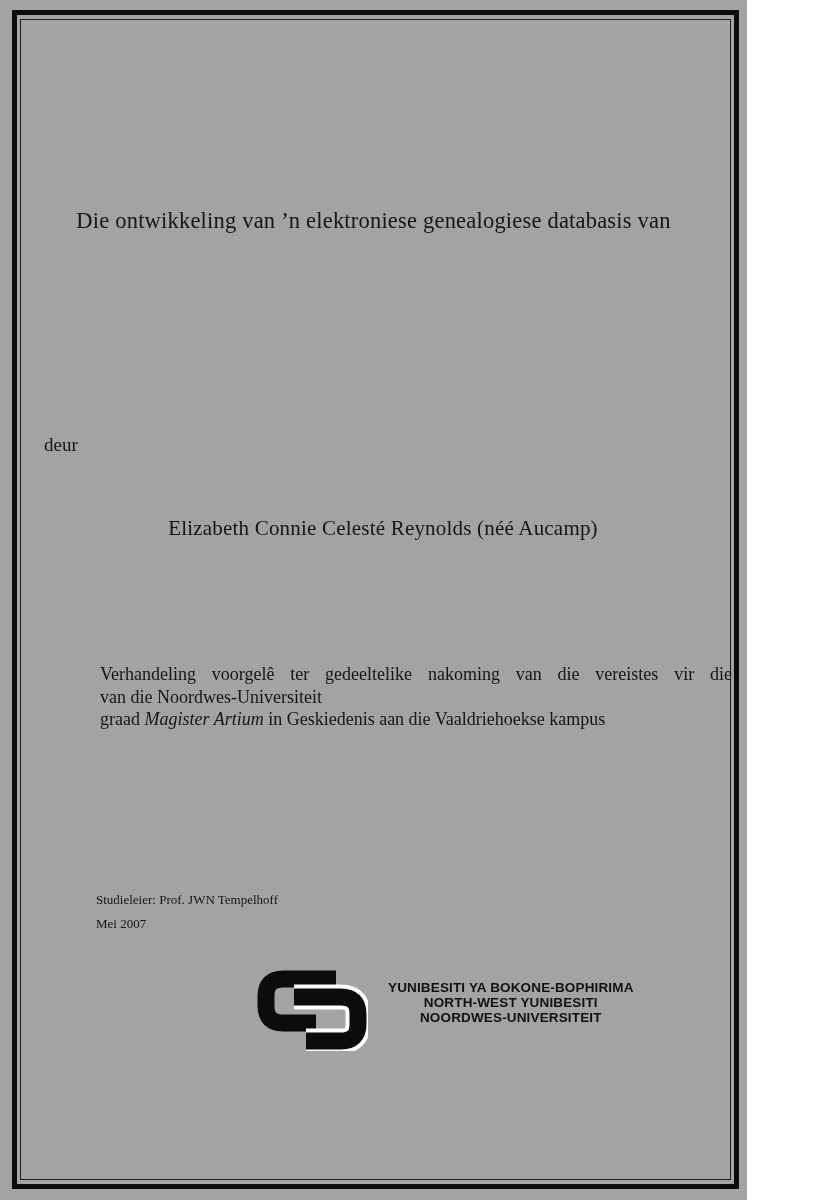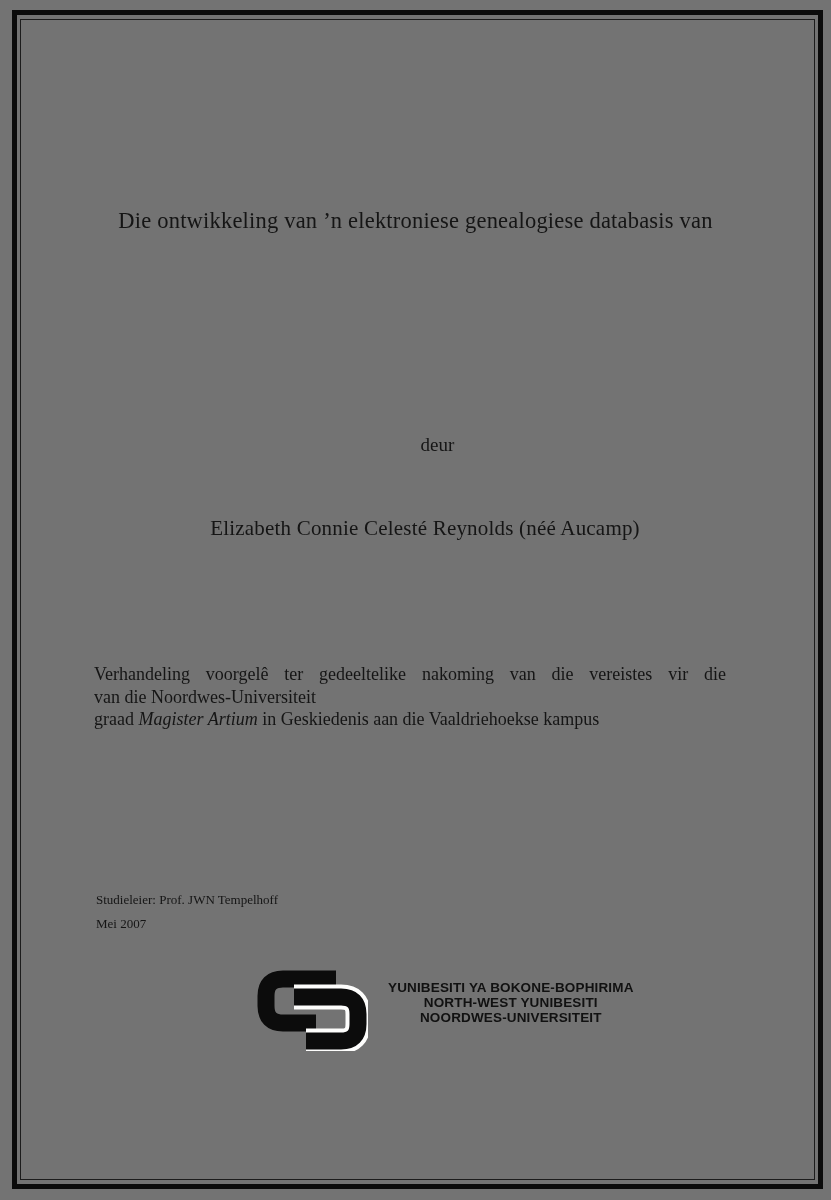--- a/index.html
+++ b/index.html
@@ -2,23 +2,23 @@
 <html><head>
 <meta charset="utf-8">
 <style>
   html, body {
     margin: 0;
     padding: 0;
     background: #ffffff;
   }
   .page {
     position: relative;
-    width: 831px;
+    width: 747px;
     height: 1200px;
-    background: #737373;
+    background: #a3a3a3;
     overflow: hidden;
     font-family: "Liberation Serif", serif;
     color: #151515;
   }
   .frame-outer {
     position: absolute;
     top: 10px; left: 12px; right: 8px; bottom: 11px;
     border: 5px solid #0b0b0b;
   }
   .frame-inner {
@@ -32,36 +32,36 @@
     top: 201px;
     text-align: center;
     font-size: 22.5px;
     line-height: 40px;
     letter-spacing: 0.2px;
   }
   .byline {
     position: absolute;
     left: 4px; right: 0;
     top: 434px;
-    text-align: center;
+    text-align: left;
     font-size: 19px;
     margin-left: 40px;
   }
   .author-name {
     position: absolute;
     left: 0; right: 0;
     top: 516px;
     text-align: center;
     font-size: 21px;
     letter-spacing: 0.2px;
     margin-left: 19px;
   }
   .submission {
     position: absolute;
-    left: 94px;
+    left: 100px;
     top: 663px;
     width: 632px;
     font-size: 18px;
     line-height: 22.5px;
   }
   .submission .justified {
     text-align: justify;
     text-align-last: justify;
   }
   .submission .italic {

